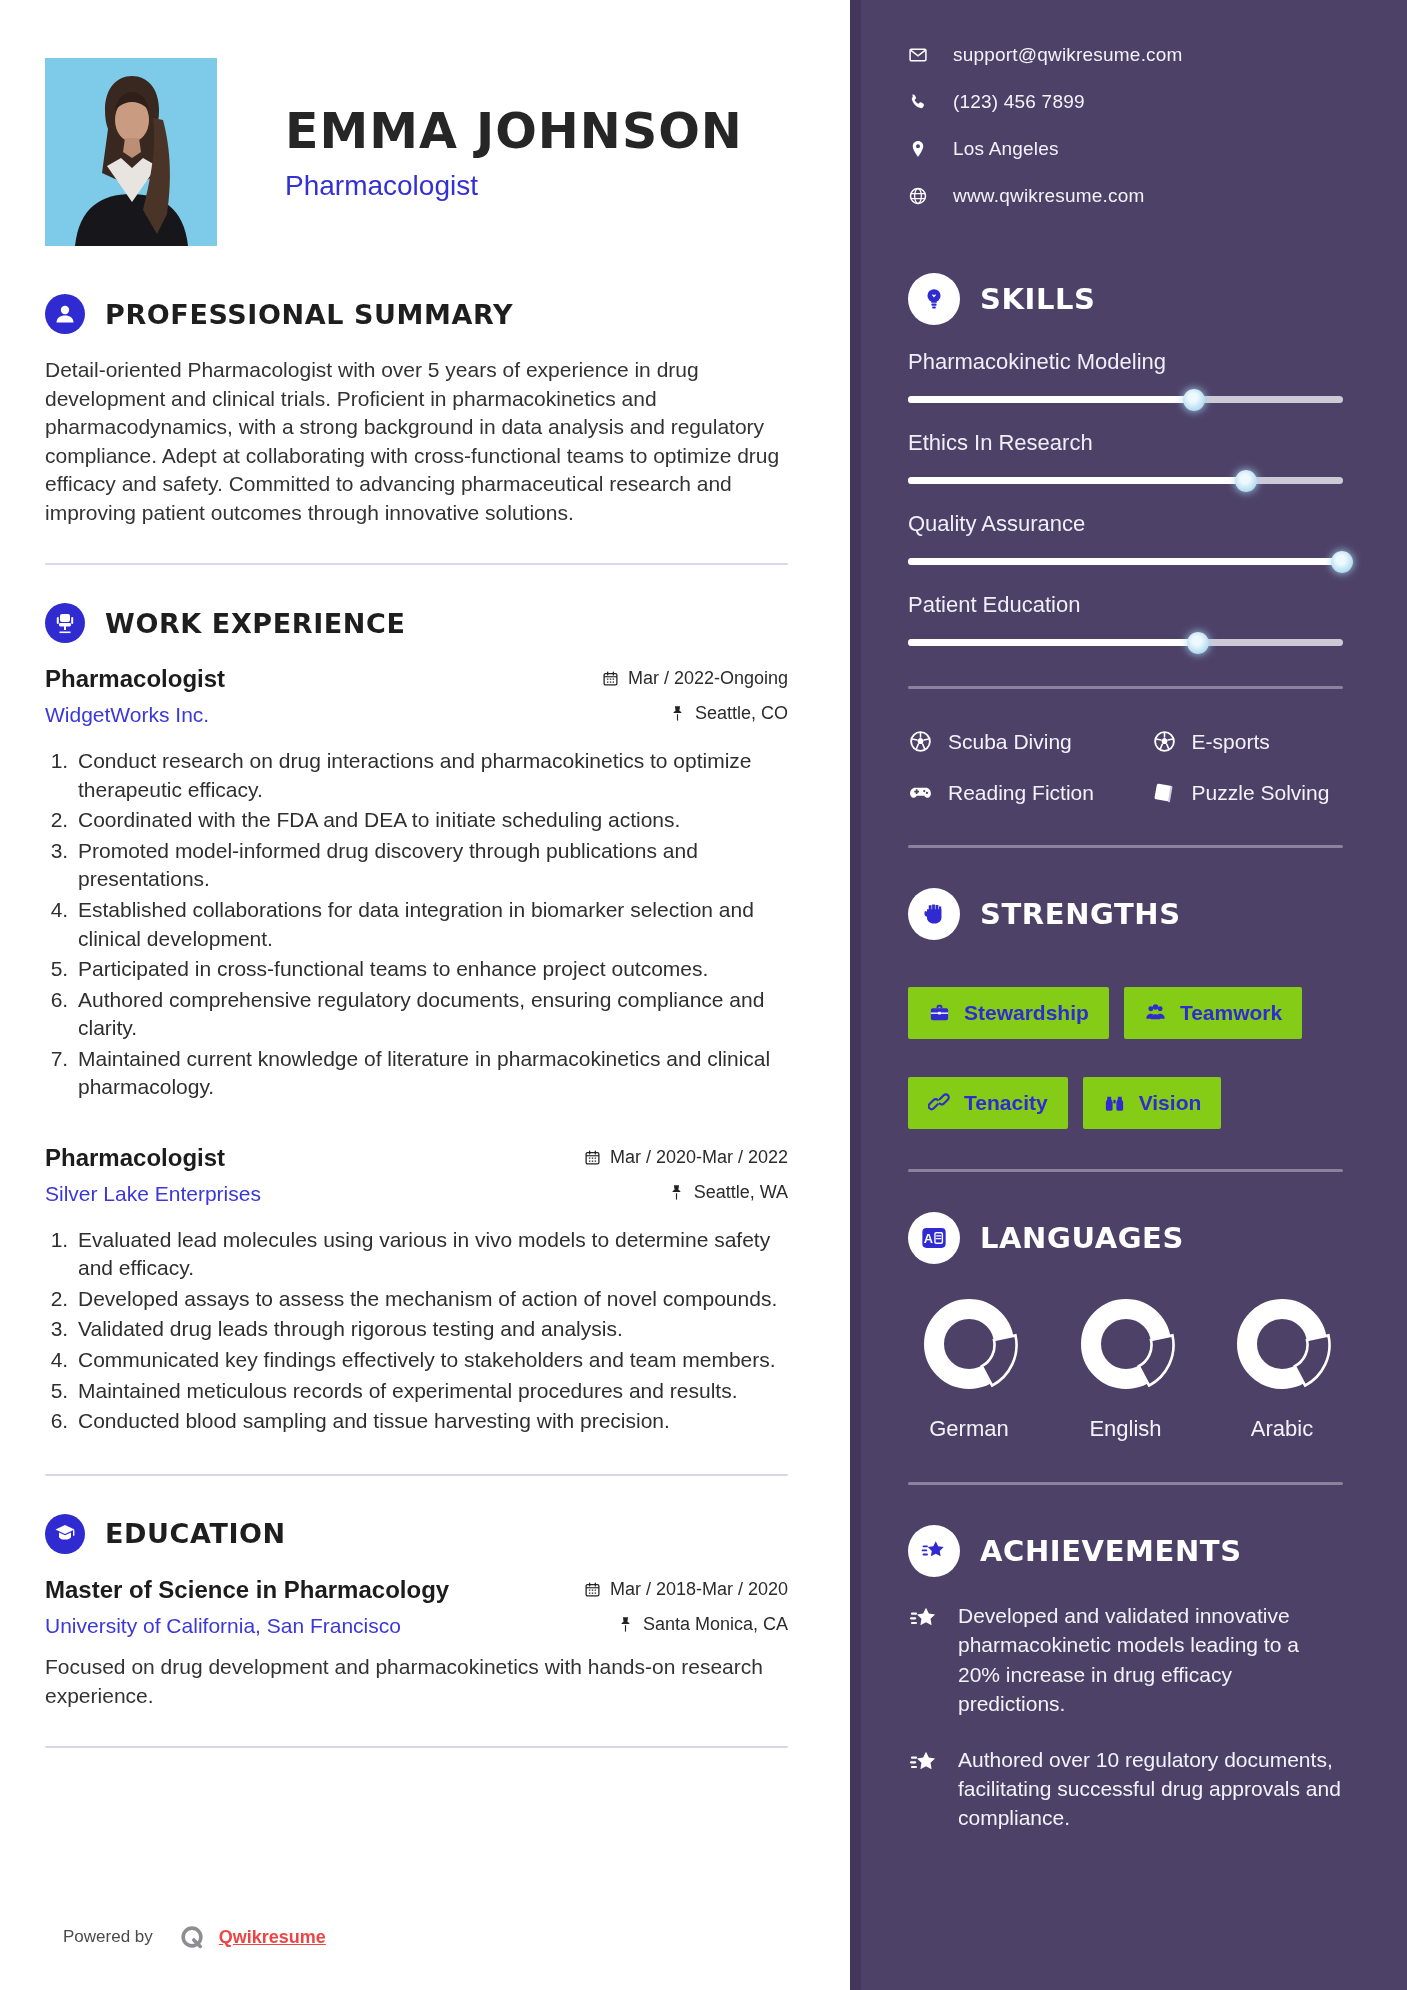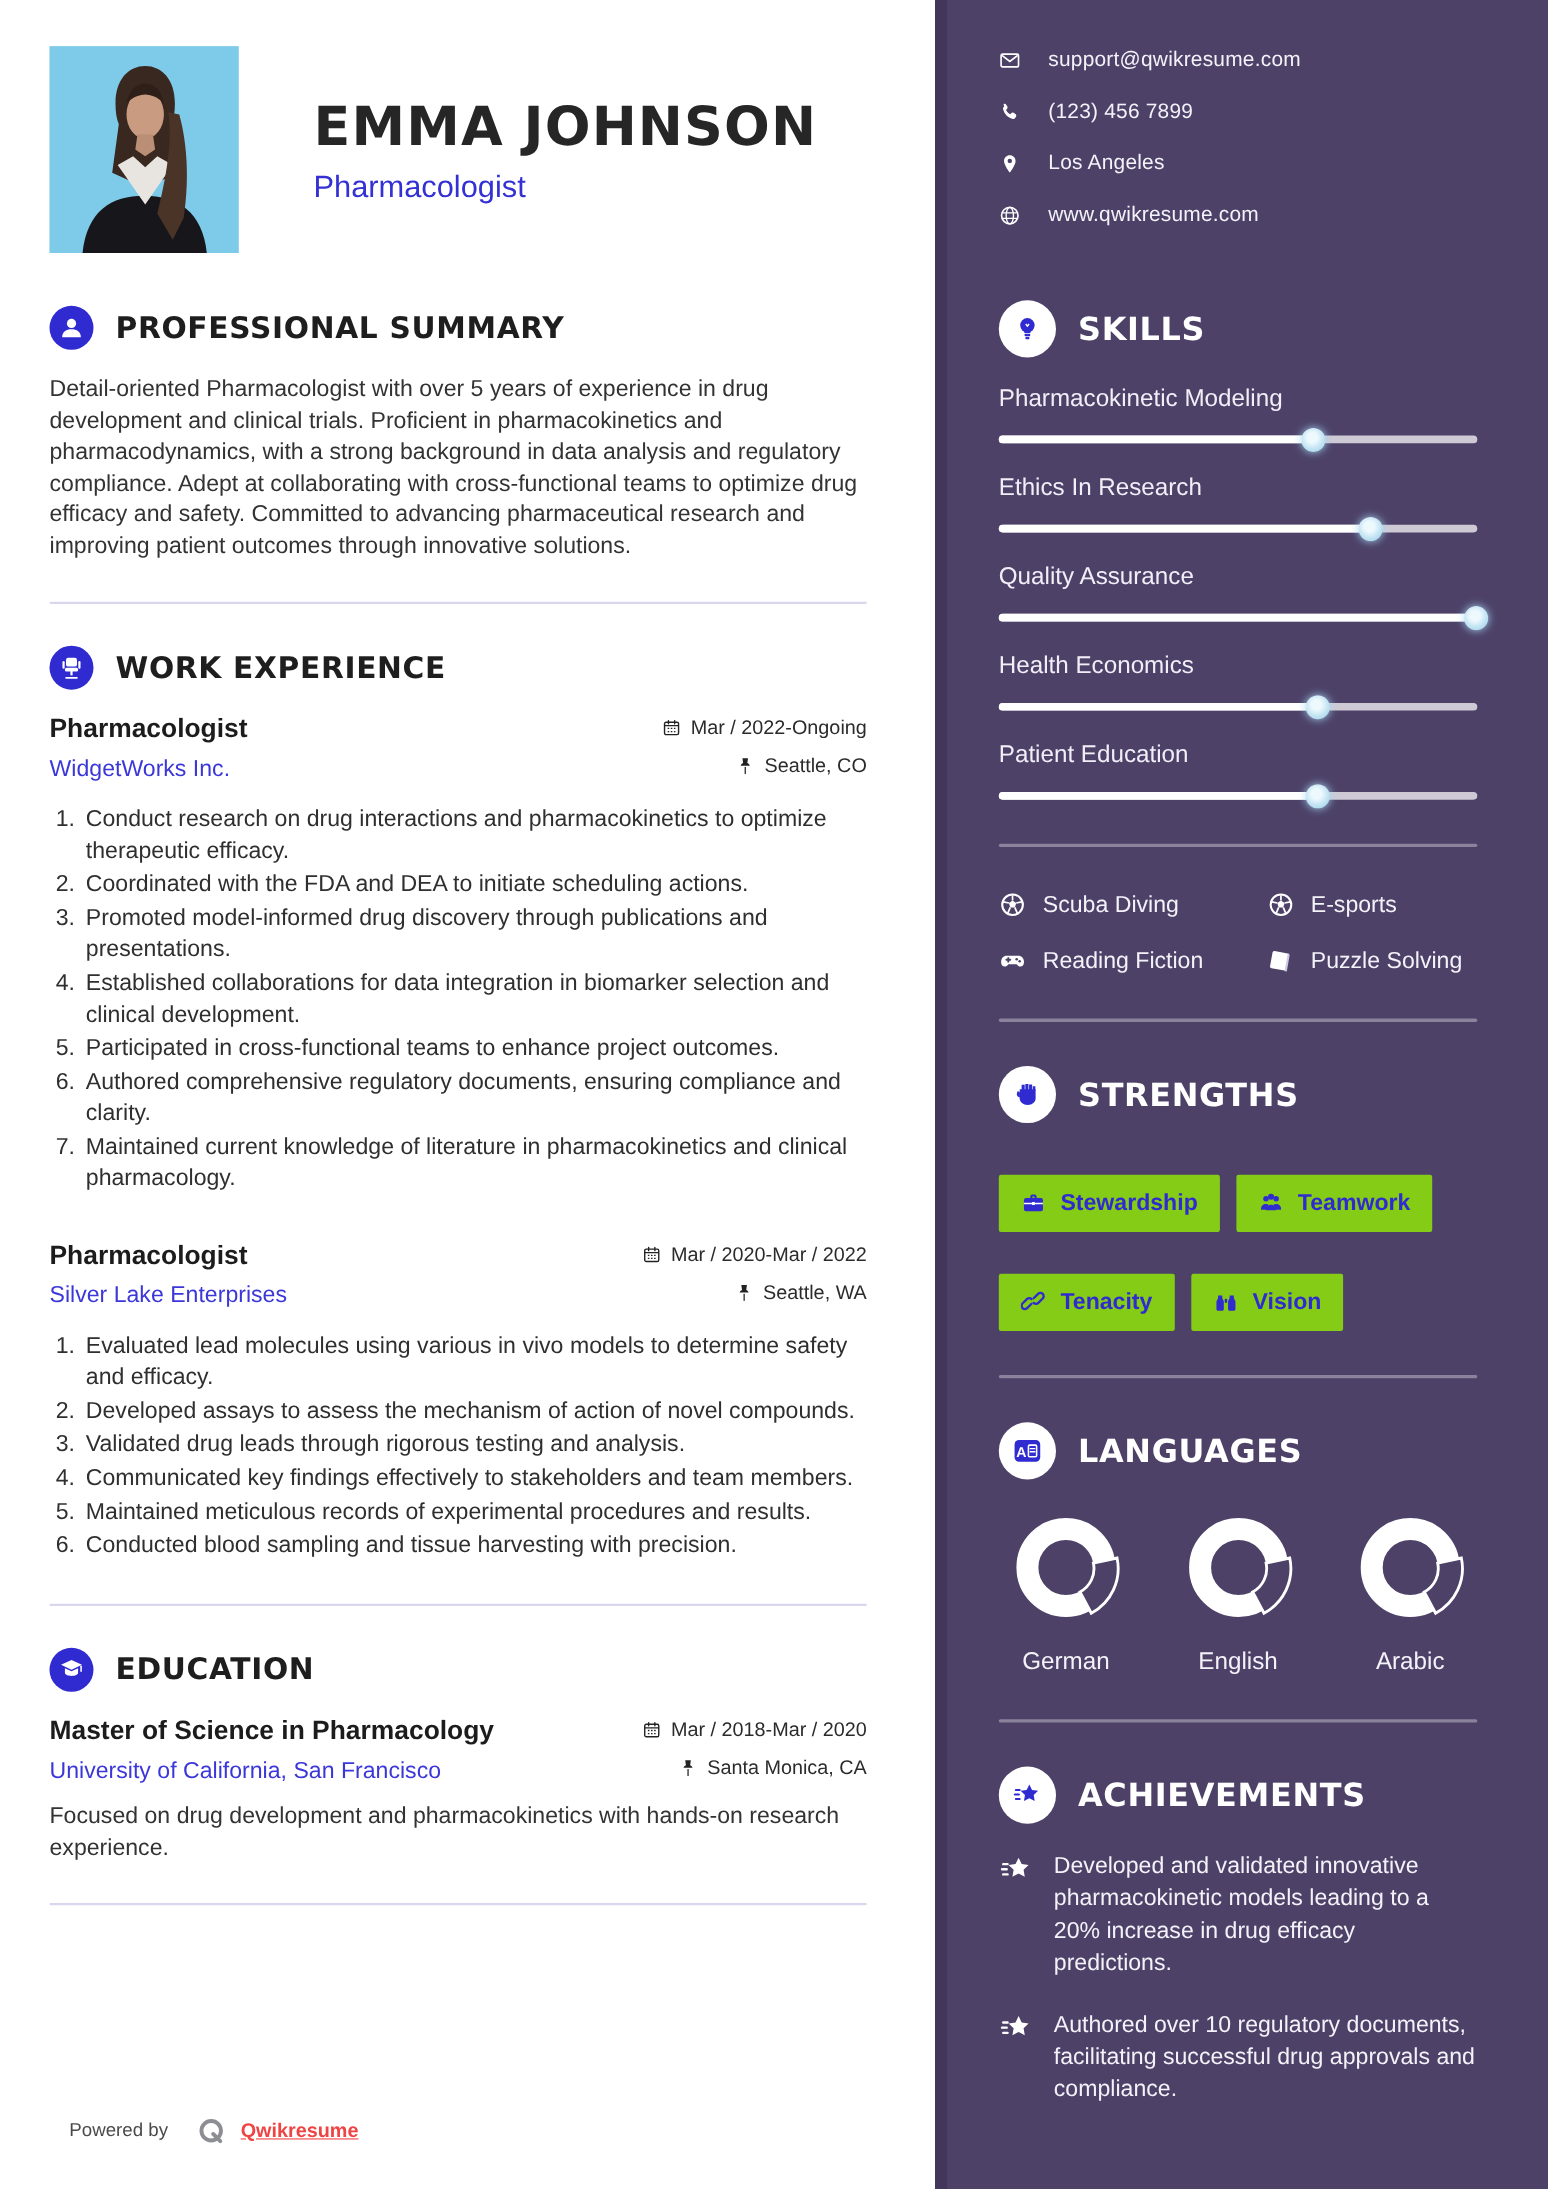--- a/index.html
+++ b/index.html
@@ -4,21 +4,21 @@
 <style>
   * { margin:0; padding:0; box-sizing:border-box; }
   html,body { background:#e9e9e9; }
   body { font-family:"Liberation Sans", sans-serif; }
   .page {
     width:1407px; height:1990px; margin:0 auto; background:#ffffff;
     display:flex; overflow:hidden; position:relative;
   }
   
   .main {
-    width:850px; min-width:850px; padding:42px 62px 40px 45px;
+    width:850px; min-width:850px; padding:58px 62px 40px 45px;
     display:flex; flex-direction:column;border-radius:28px;
   }
   .header { display:flex; align-items:center; margin-bottom:48px; }
   .photo {
     width:172px; height:188px; background:#7ecbe9; overflow:hidden; flex:none;
   }
   .photo svg { width:100%; height:100%; display:block; }
   .namebox { margin-left:68px; }
   .name {
     font-size:49px; font-weight:800; color:#262626; letter-spacing:1px;
@@ -442,28 +442,20 @@
           </div>
       </div>
       <div class="skill">
         <div class="skill-label">Quality Assurance</div>
         <div class="skill-track">
             <div class="skill-fill" style="width: 100%;">
               <span class="skill-knob"></span>
             </div>
           </div>
       </div>
-      <div class="skill">
-        <div class="skill-label">Health Economics</div>
-        <div class="skill-track">
-            <div class="skill-fill" style="width: 67%;">
-              <span class="skill-knob"></span>
-            </div>
-          </div>
-      </div>
       <div class="skill" style="margin-bottom:0;">
         <div class="skill-label">Patient Education</div>
         <div class="skill-track">
             <div class="skill-fill" style="width: 67%;">
               <span class="skill-knob"></span>
             </div>
           </div>
       </div>
     </div>
 

